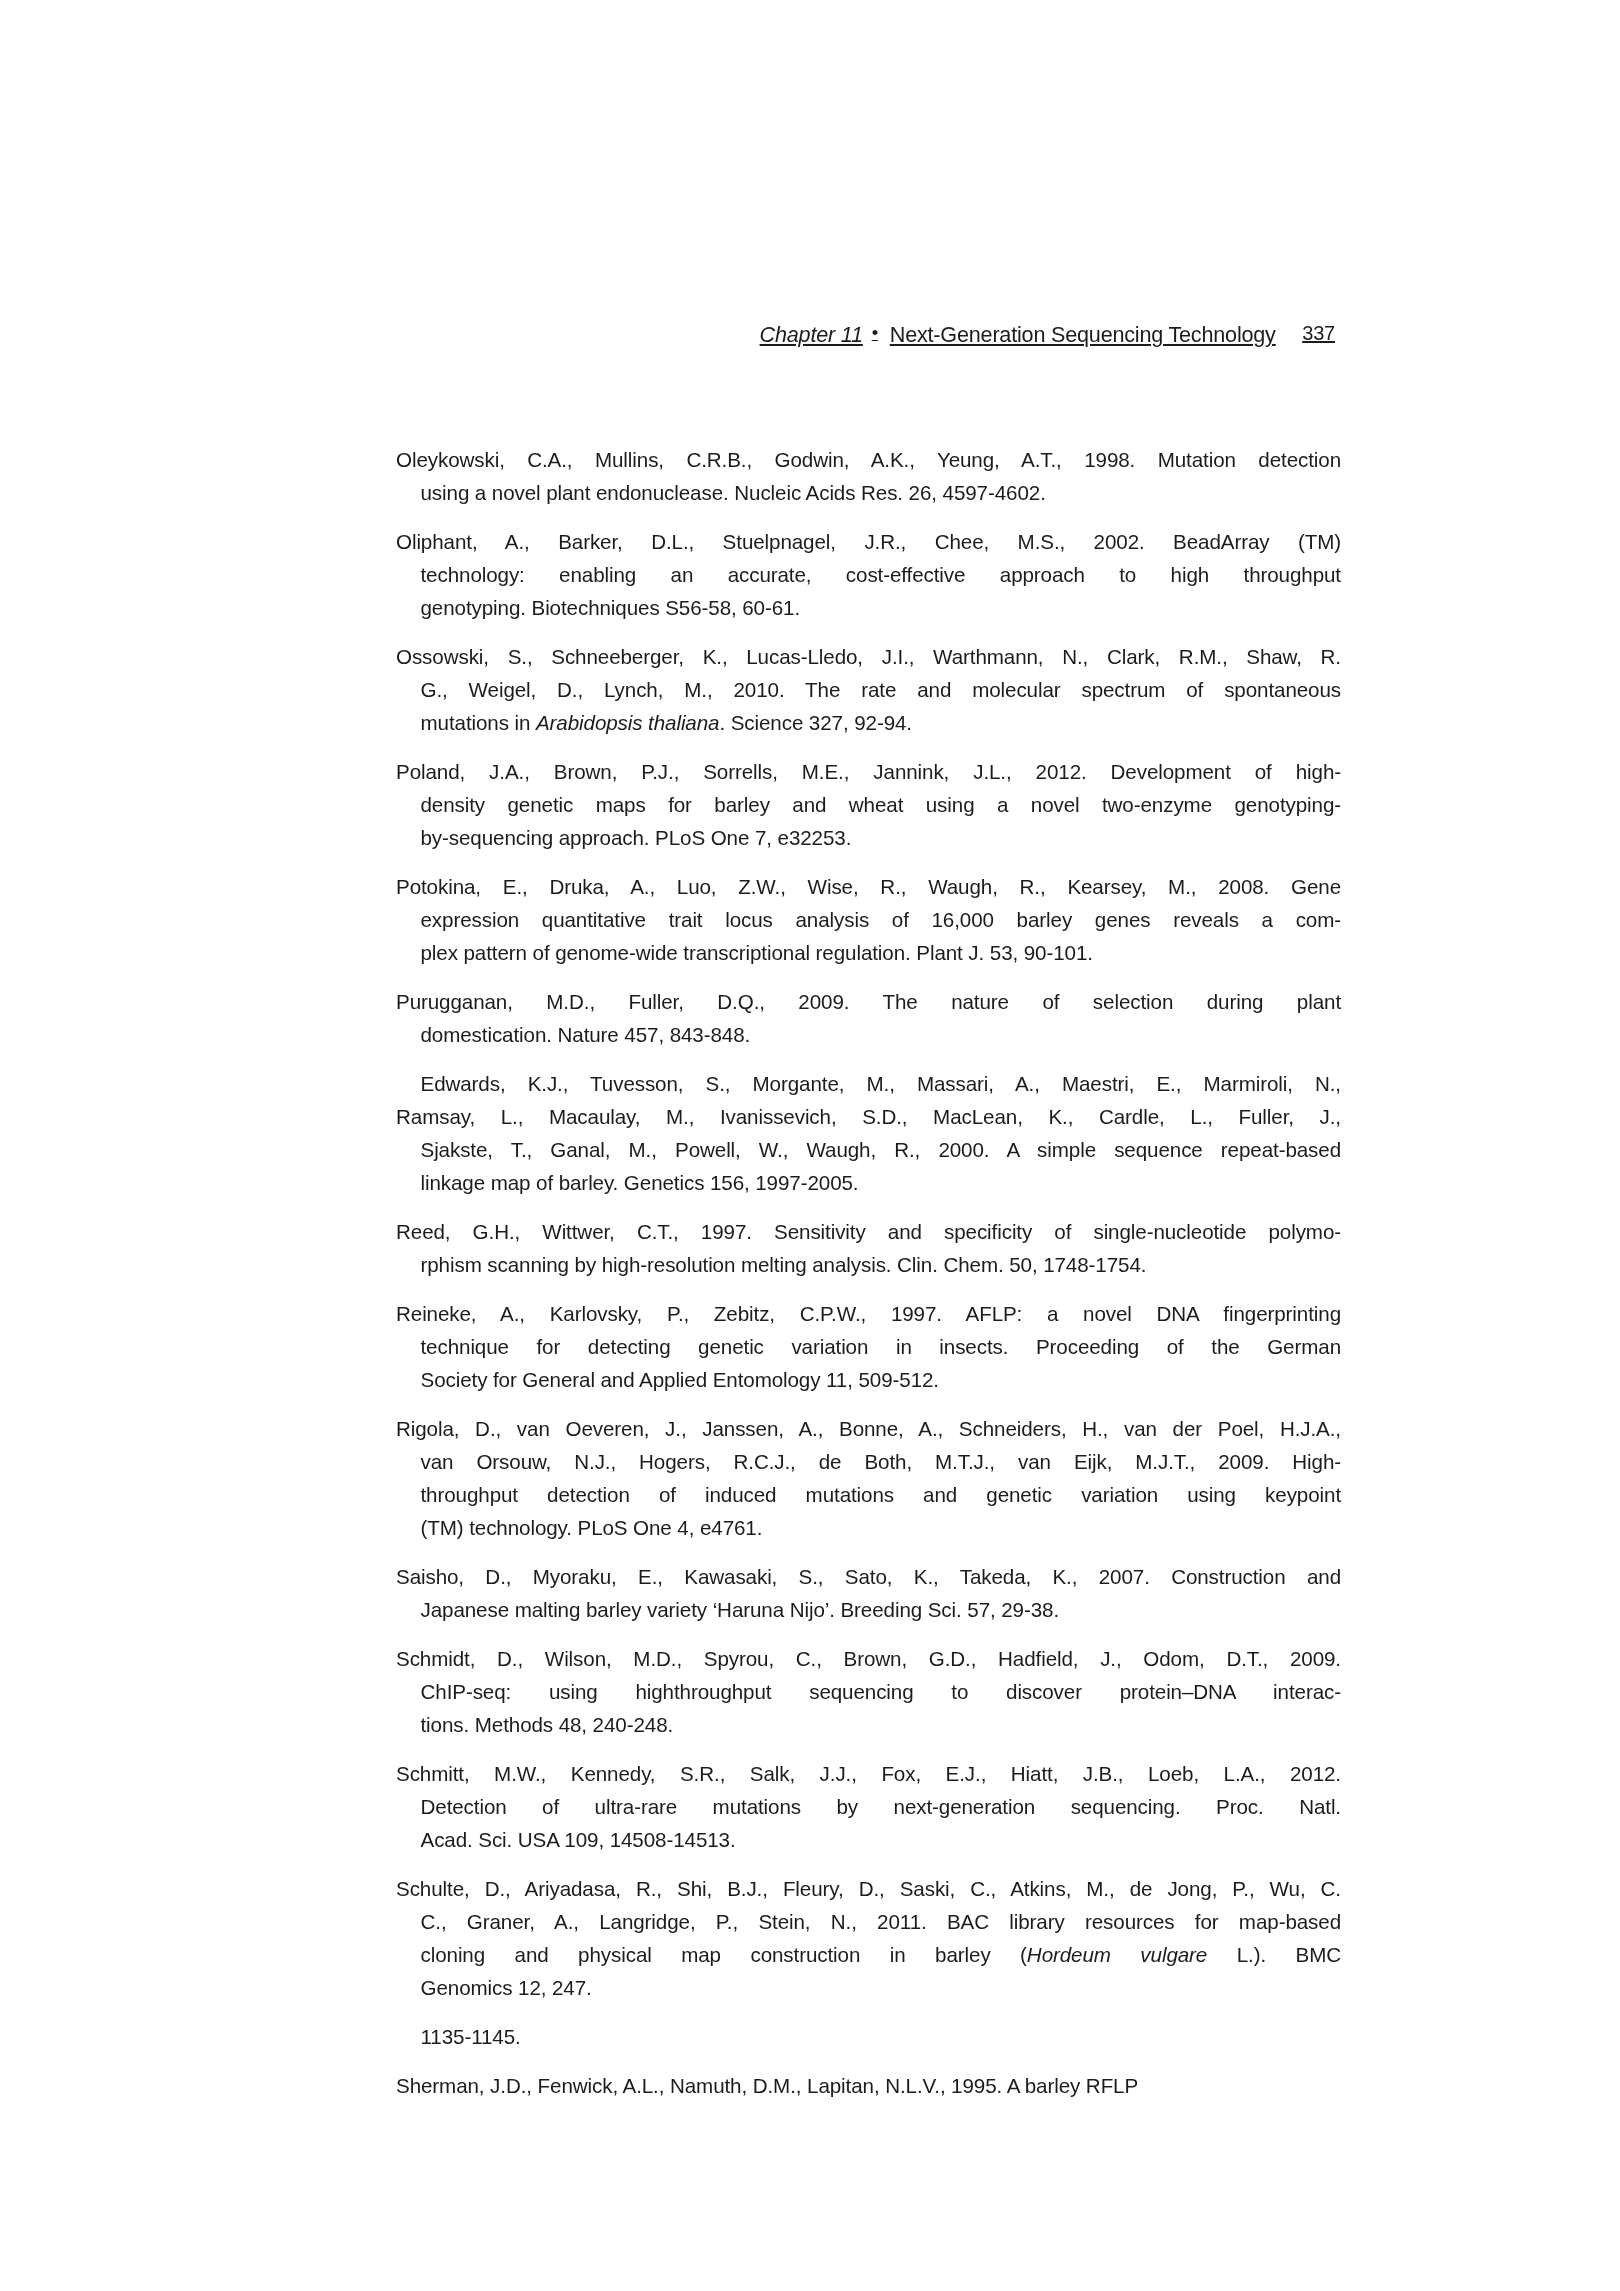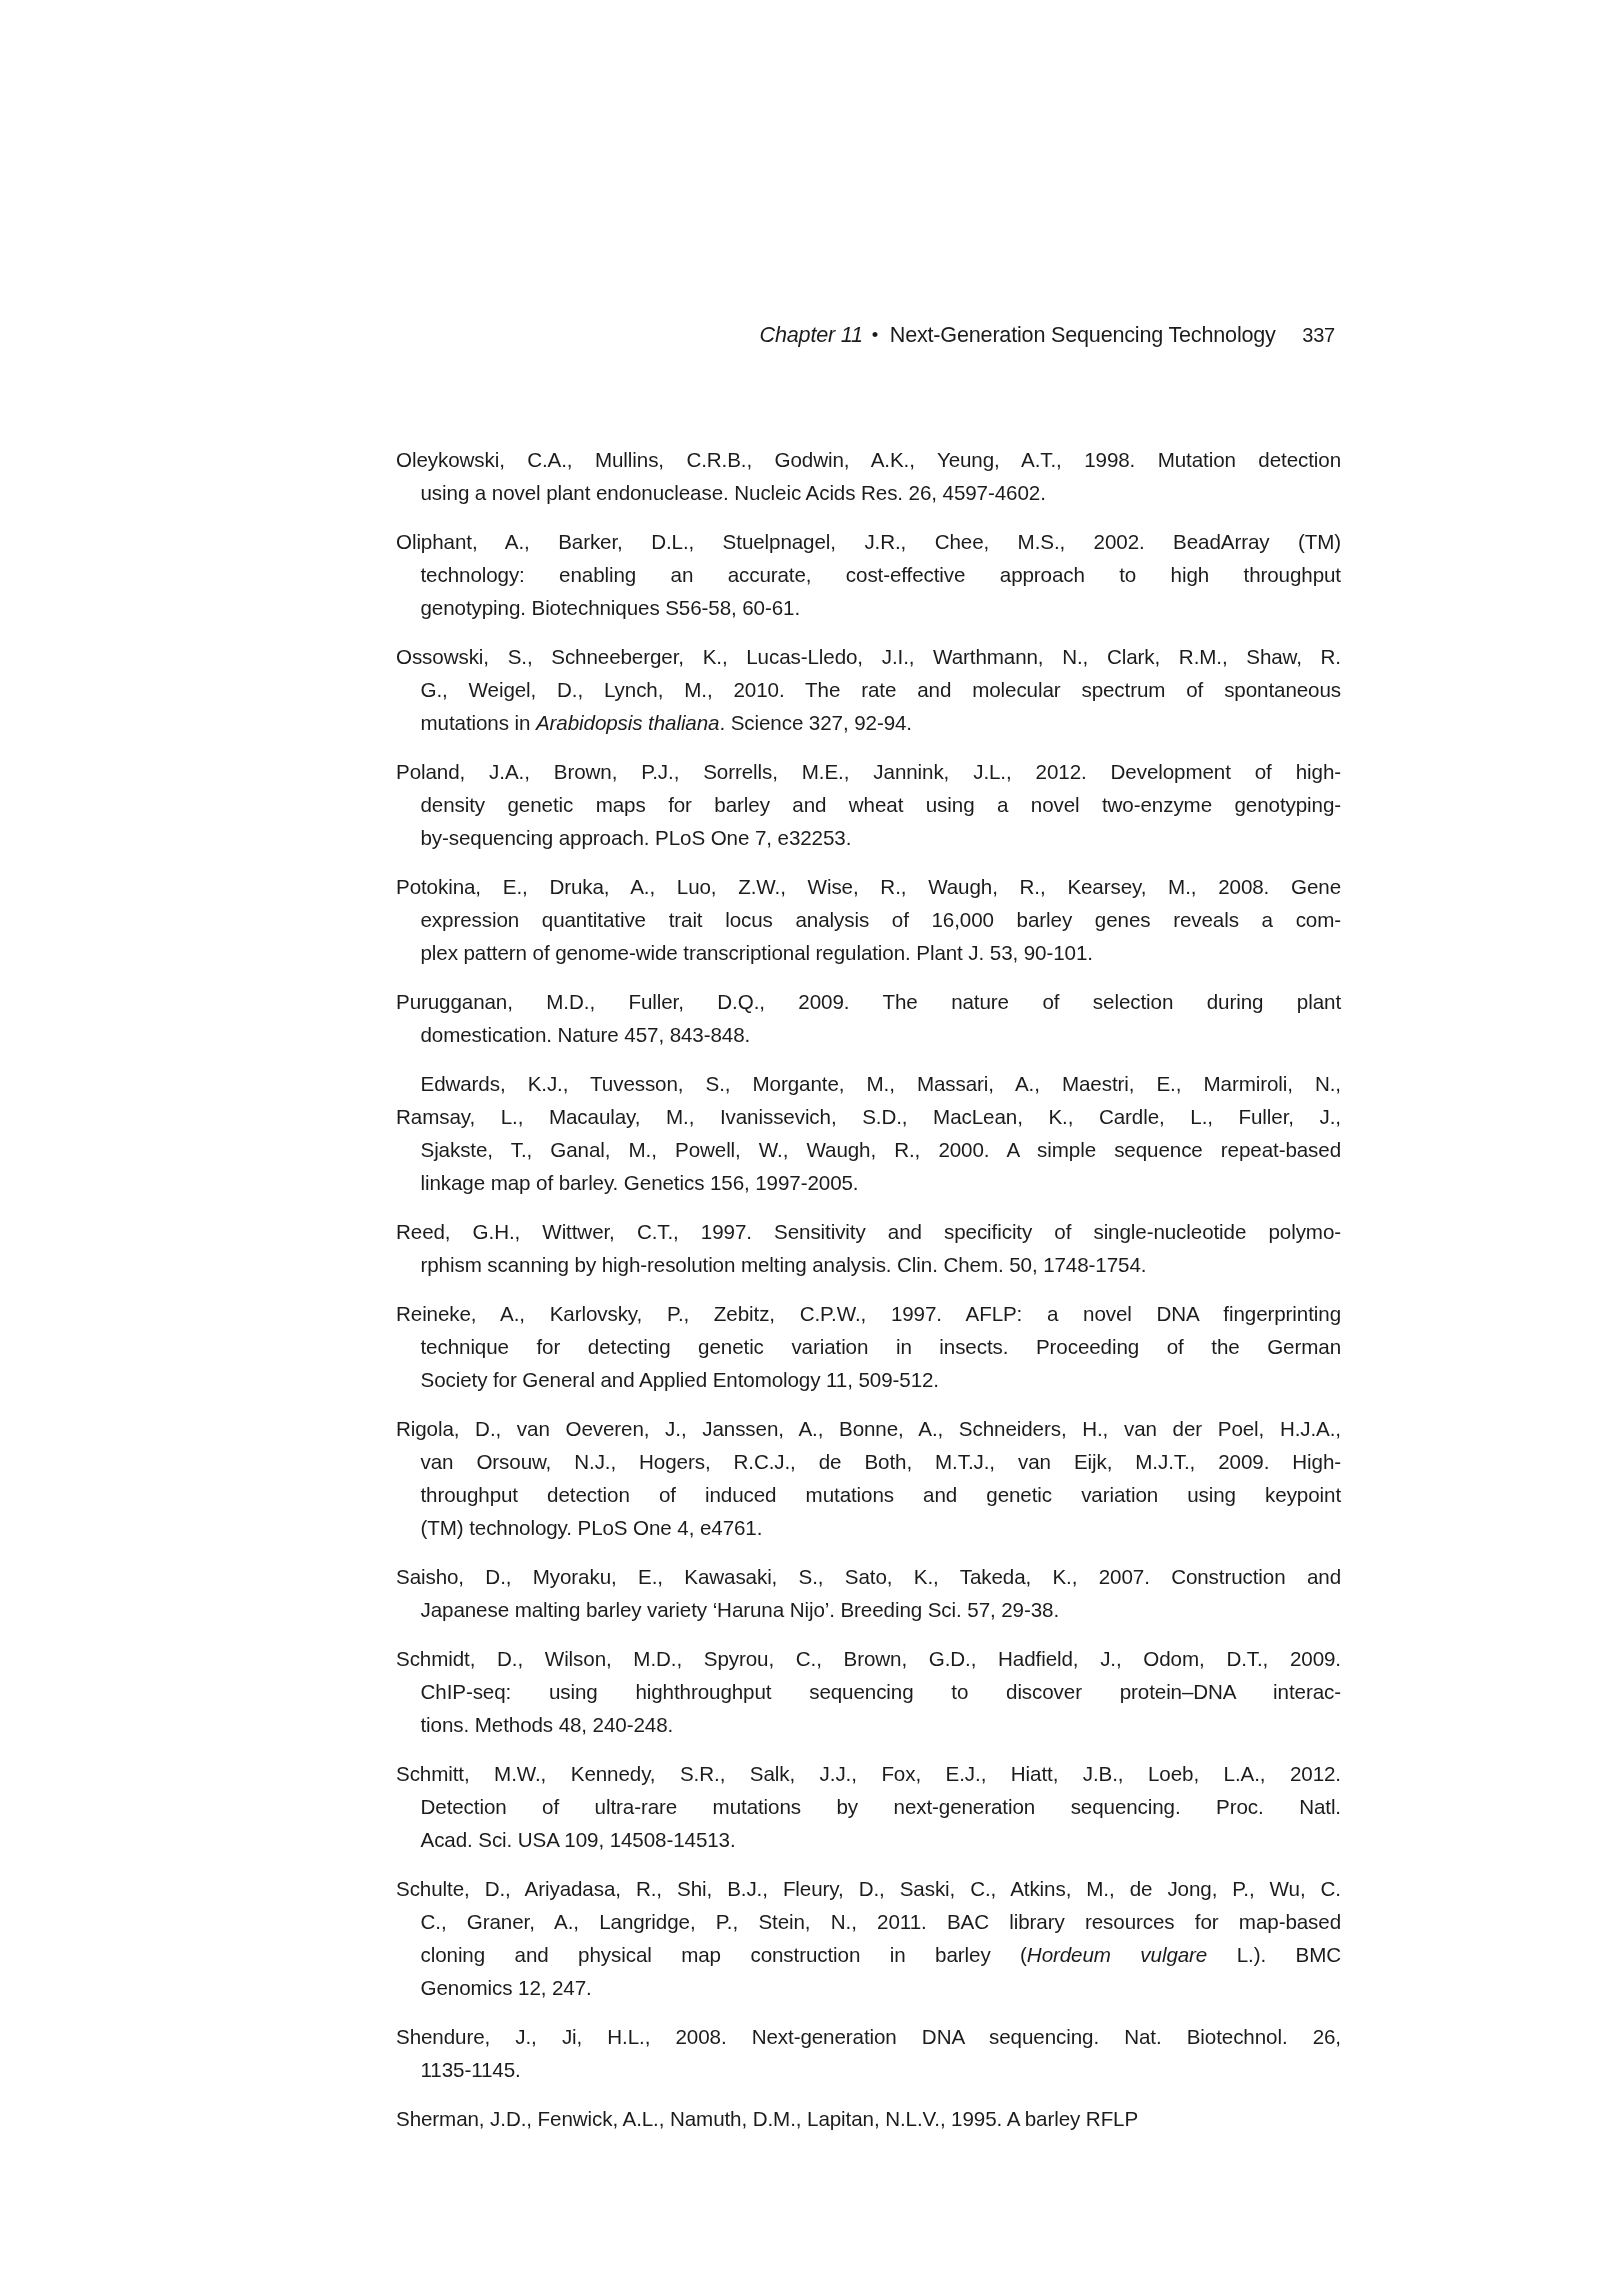--- a/index.html
+++ b/index.html
@@ -13,24 +13,25 @@
     position: relative;
     font-family: "Liberation Sans", sans-serif;
     color: #1c1c1c;
     -webkit-font-smoothing: antialiased;
   }
   .page-header {
     position: absolute;
     top: 322px;
     right: 285px;
     display: flex;
-    align-items: center;
+    align-items: flex-start;
     white-space: nowrap;
     font-size: 21.6px;
     letter-spacing: -0.2px;
+    text-decoration: underline;
   }
   .chapter-label {
     font-style: italic;
   }
   .header-bullet {
     font-size: 18.6px;
     margin: 0 11.8px 0 8.8px;
   }
   .page-number {
     font-size: 20px;
@@ -129,20 +130,19 @@
       <div class="line cont"><span>Detection of ultra-rare mutations by next-generation sequencing. Proc. Natl.</span></div>
       <div class="line cont last"><span>Acad. Sci. USA 109, 14508-14513.</span></div>
     </div>
     <div class="ref">
       <div class="line"><span>Schulte, D., Ariyadasa, R., Shi, B.J., Fleury, D., Saski, C., Atkins, M., de Jong, P., Wu, C.</span></div>
       <div class="line cont"><span>C., Graner, A., Langridge, P., Stein, N., 2011. BAC library resources for map-based</span></div>
       <div class="line cont"><span>cloning and physical map construction in barley (</span><em>Hordeum vulgare</em><span> L.). BMC</span></div>
       <div class="line cont last"><span>Genomics 12, 247.</span></div>
     </div>
     <div class="ref">
-      <div class="line"><span>Shendure, J., Ji, H.L., 2008. Next-generation DNA sequencing. Nat. Biotechnol. 26,</span></div>
       <div class="line cont last"><span>1135-1145.</span></div>
     </div>
     <div class="ref">
       <div class="line last"><span>Sherman, J.D., Fenwick, A.L., Namuth, D.M., Lapitan, N.L.V., 1995. A barley RFLP</span></div>
     </div>
   </div>
 
 
 </body></html>

